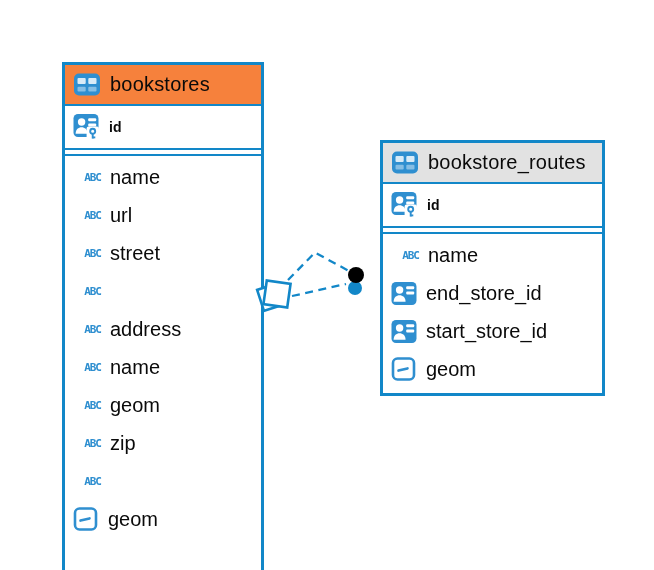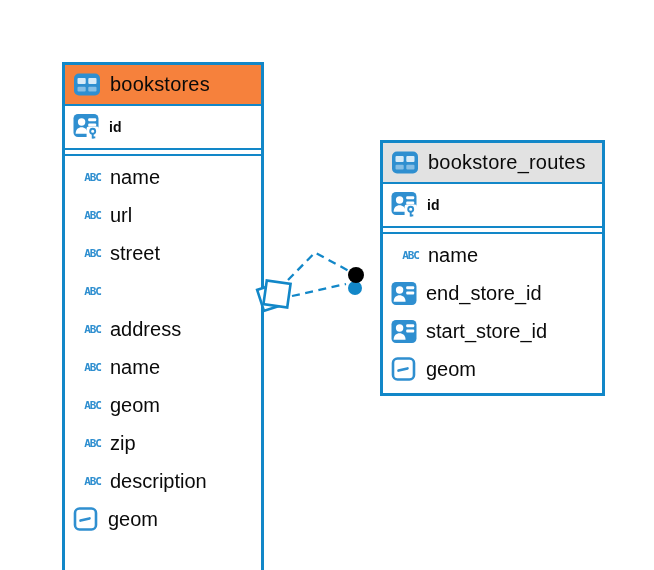--- a/index.html
+++ b/index.html
@@ -139,21 +139,20 @@
       <div class="frow">
         <span class="abc">ABC</span>
         <span class="lbl">geom</span>
       </div>
       <div class="frow">
         <span class="abc">ABC</span>
         <span class="lbl">zip</span>
       </div>
       <div class="frow">
         <span class="abc">ABC</span>
-        <span class="lbl">description</span>
       </div>
       <div class="frow">
         <span class="icn">
           <svg width="26" height="26" viewBox="0 0 26 26">
             <rect x="2" y="2.5" width="21" height="21" rx="4.5" fill="#ffffff" stroke="#2F8FD0" stroke-width="2.6"></rect>
             <path d="M7.5 14.6 L16.5 12.4" stroke="#2F8FD0" stroke-width="2.6" stroke-linecap="round"></path>
           </svg>
         </span>
         <span class="lbl">geom</span>
       </div>

